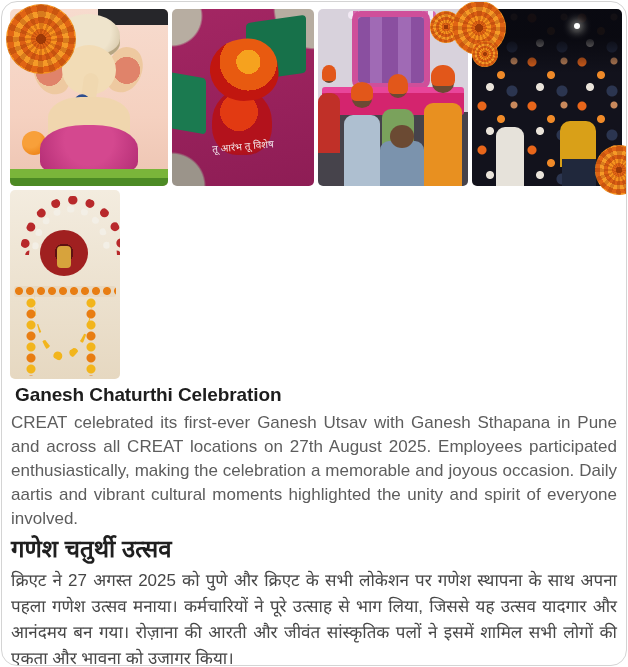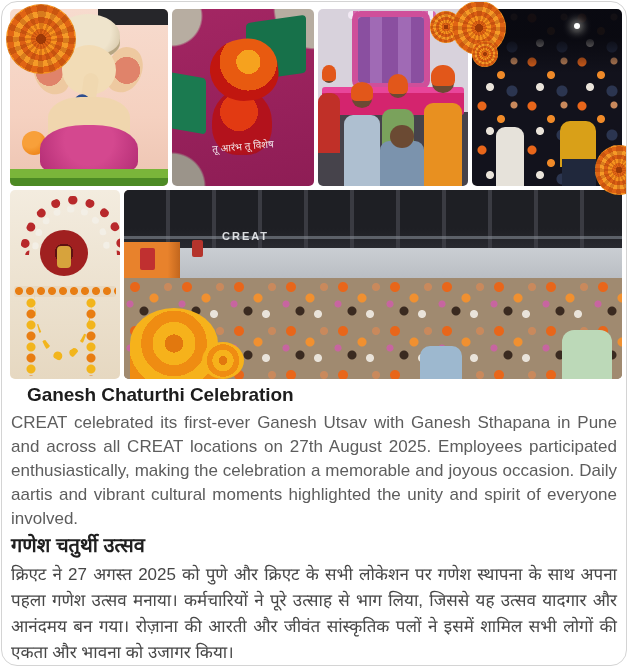--- a/index.html
+++ b/index.html
@@ -115,23 +115,23 @@
       repeating-conic-gradient(rgba(150,50,5,.30) 0 11deg,rgba(0,0,0,0) 11deg 22deg),
       radial-gradient(circle,#9e3a07 0 10%,#e06414 10% 20%,#f6921e 20% 32%,#db5f14 32% 44%,#f59a27 44% 56%,#e06414 56% 68%,#f6921e 68% 82%,#d85a10 82% 94%,#c24d0c 94% 100%);}
   .m1{left:-4px;top:-5px;width:70px;height:70px;}
   .m2a{left:442px;top:-8px;width:54px;height:54px;}
   .m2b{left:420px;top:2px;width:32px;height:32px;}
   .m2c{left:462px;top:32px;width:26px;height:26px;}
   .m3{left:585px;top:136px;width:48px;height:50px;}
 
   
   .text{position:absolute;left:9px;right:9px;top:382px;}
-  .h-en{margin:0 0 5px 16px;font-size:19px;font-weight:bold;color:#1d1d1d;letter-spacing:-0.1px;}
+  .h-en{margin:0 0 5px 4px;font-size:19px;font-weight:bold;color:#1d1d1d;letter-spacing:-0.1px;}
   .p-en{margin:0 0 0 0;font-size:17px;line-height:24px;color:#5d5d5d;text-align:justify;}
-  .h-hi{margin:0 0 4px 0;font-size:20px;font-weight:bold;color:#1f1f1f;}
+  .h-hi{margin:0 0 4px 0;font-size:24px;font-weight:bold;color:#1f1f1f;}
   .p-hi{margin:0;font-size:17px;line-height:26px;color:#474747;text-align:justify;}
 </style>
 </head>
 <body>
 
 <div class="card">
 
   <div class="collage">
 
     <div class="photo" id="p1">
@@ -178,34 +178,20 @@
       <div class="shape arc-red"></div>
       <div class="shape arc-white"></div>
       <div class="shape fan"></div>
       <div class="shape deity"></div>
       <div class="shape shelf"></div>
       <div class="garland-v g1"></div>
       <div class="garland-v g2"></div>
       <div class="shape g-v"></div>
     </div>
 
-    <div class="photo" id="p6">
-      <div class="shape ceiling"></div>
-      <div class="shape beam"></div>
-      <div class="shape wall"></div>
-      <div class="shape pillar"></div>
-      <div class="shape poster1"></div>
-      <div class="shape poster2"></div>
-      <span class="sign">CREAT</span>
-      <div class="shape crowd"></div>
-      <div class="shape sari-green"></div>
-      <div class="shape sari-blue"></div>
-      <div class="cutout cut1"></div>
-      <div class="cutout cut2"></div>
-    </div>
 
     <div class="marigold m2b"></div>
     <div class="marigold m2a"></div>
     <div class="marigold m2c"></div>
     <div class="marigold m3"></div>
     <div class="marigold m1"></div>
   </div>
 
   <div class="text">
     <h1 class="h-en">Ganesh Chaturthi Celebration</h1>

